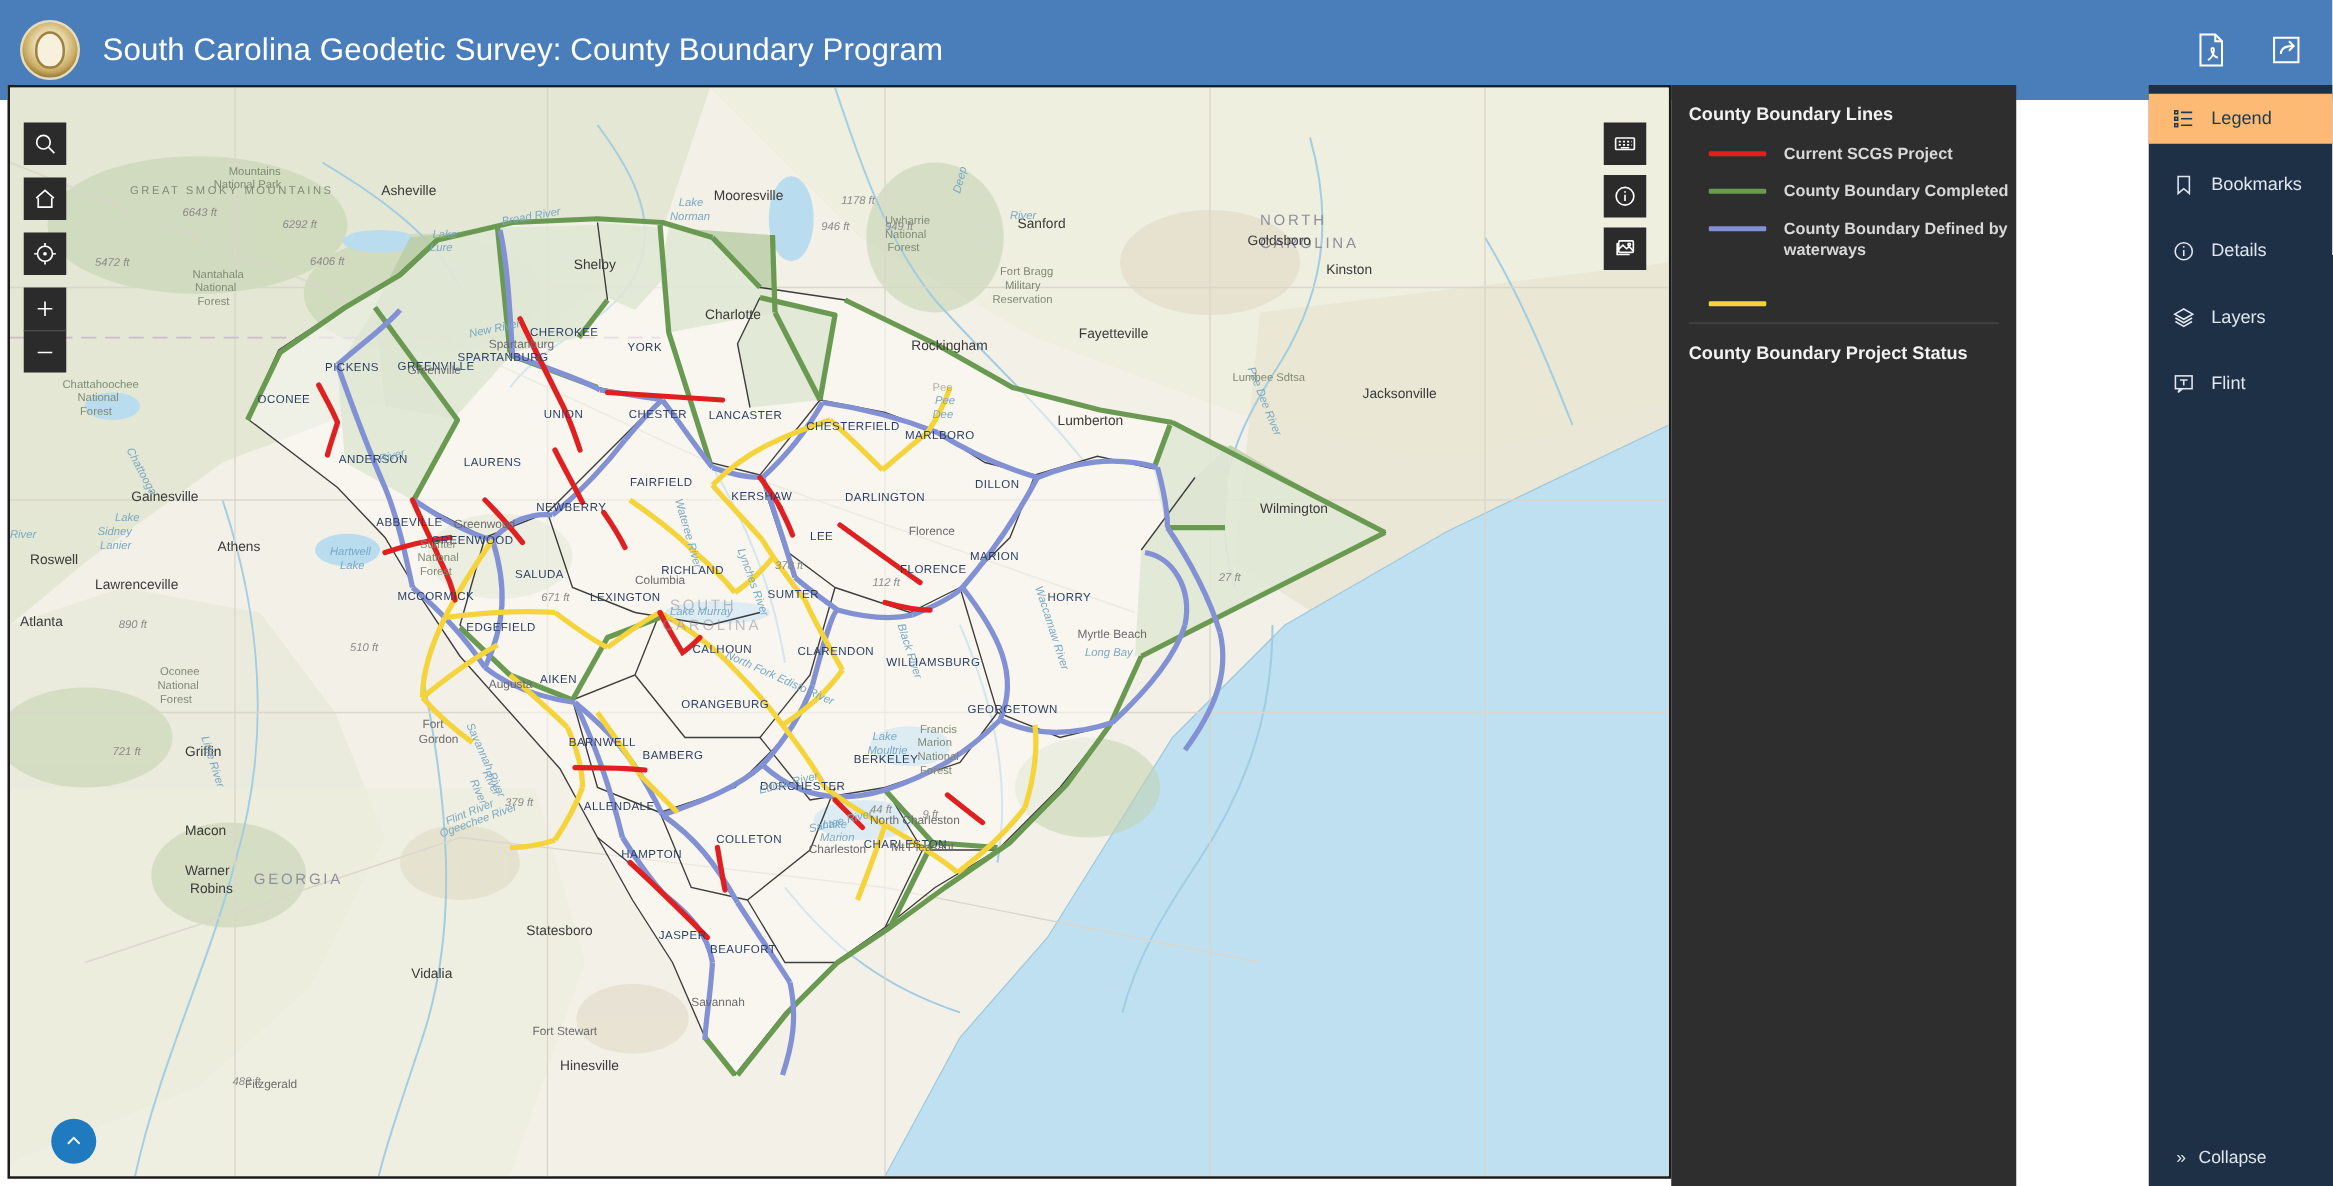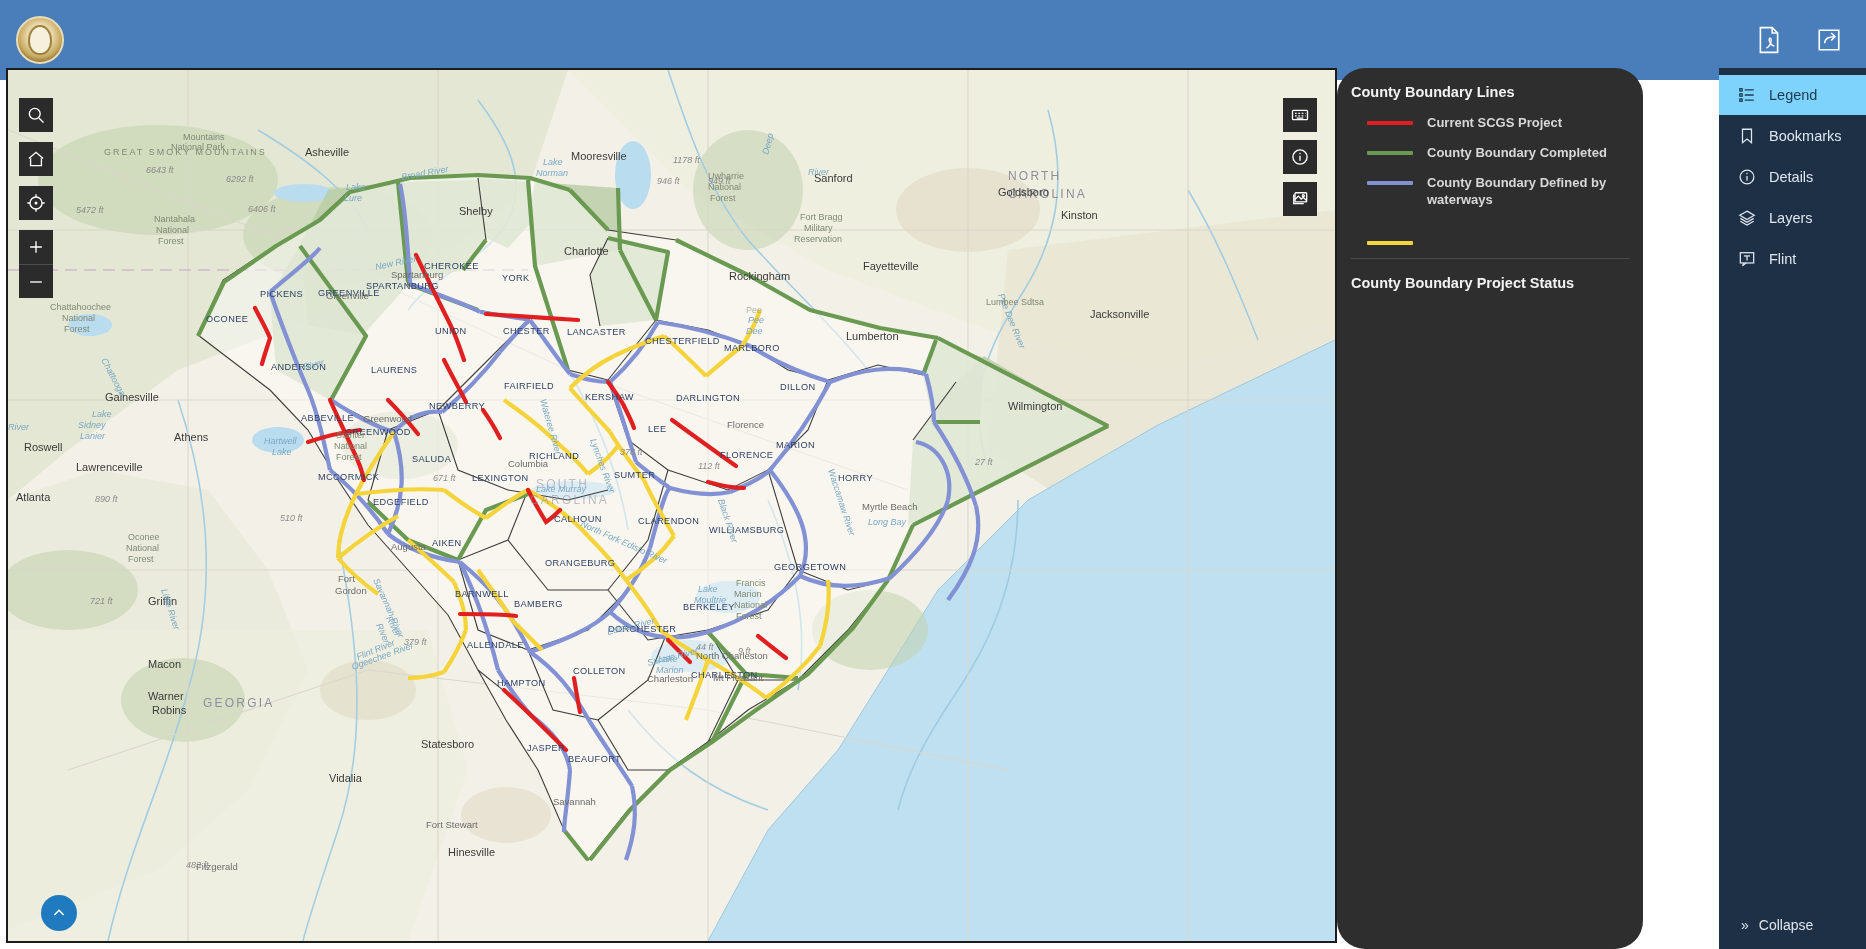--- a/index.html
+++ b/index.html
@@ -85,25 +85,24 @@
     width: 36px; height: 36px; border-radius: 50%;
     background: #1f7ac0;
     display: flex; align-items: center; justify-content: center;
     cursor: pointer;
   }
   #fab svg { width: 16px; height: 16px; stroke: #fff; stroke-width: 2.2; fill: none; }
 
   
   #legend-panel {
     position: absolute; left: 1337px; top: 68px;
-    width: 306px; height: 881px;
+    width: 276px; height: 881px;
     background: #2e2e2e;
     color: #e6e6e6;
     padding: 16px 0 0 14px;
-    border-radius: 28px;
   }
   .legend-title {
     font-size: 14.5px; font-weight: bold; color: #f2f2f2;
     margin-bottom: 14px;
   }
   .legend-rows { padding-left: 16px; }
   .legend-row {
     display: flex; align-items: flex-start;
     margin-bottom: 13px;
     font-weight: bold;
@@ -129,40 +128,41 @@
     position: absolute; left: 1719px; top: 68px;
     width: 147px; height: 881px;
     background: #1e3046;
   }
   .nav-item {
     height: 40px; display: flex; align-items: center;
     padding-left: 18px; gap: 13px;
     color: #dfe6ee; font-size: 14.5px;
     cursor: pointer;
   }
-  .nav-item.active { background: #7dd3fc; color: #1e3a50; align-items: center; }
-  .nav-item + .nav-item { margin-top: 1px; }
+  .nav-item.active { background: #fdba74; color: #1e3a50; align-items: center; }
+  .nav-item + .nav-item { margin-top: 13px; }
   #nav-list { padding-top: 7px; }
   .nav-icon { width: 19px; height: 19px; flex: none; display: flex; align-items: center; justify-content: center; }
   .nav-icon svg { width: 18px; height: 18px; fill: none; stroke: currentColor; stroke-width: 1.4; }
   #collapse-item {
     position: absolute; left: 0; bottom: 8px;
     width: 147px; height: 32px;
     display: flex; align-items: center; gap: 12px;
     padding-left: 22px;
     color: #dfe6ee; font-size: 14px; cursor: pointer;
   }
   #collapse-item .chev { font-size: 14px; letter-spacing: -2px; }
 </style>
 </head>
 <body>
 <div id="app">
 
 <div id="header">
   <div id="seal"></div>
+  <div id="app-title">South Carolina Geodetic Survey: County Boundary Program</div>
   <div id="header-tools">
     <div class="hdr-icon">
       <svg viewBox="0 0 24 26" fill="none" stroke="#ffffff" stroke-width="1.5">
         <path d="M4 1.5h11l5 5v18H4z"></path>
         <path d="M15 1.5v5h5"></path>
         <path d="M9.5 20.5c3-1.5 4.5-5 4.5-7.5 0-1-0.4-1.6-1-1.6-0.8 0-1.2 1-0.6 2.8 0.8 2.4 2.8 4.2 4.6 4.4" stroke-width="1.3"></path>
       </svg>
     </div>
     <div class="hdr-icon">
       <svg viewBox="0 0 24 24" fill="none" stroke="#ffffff" stroke-width="1.5">

